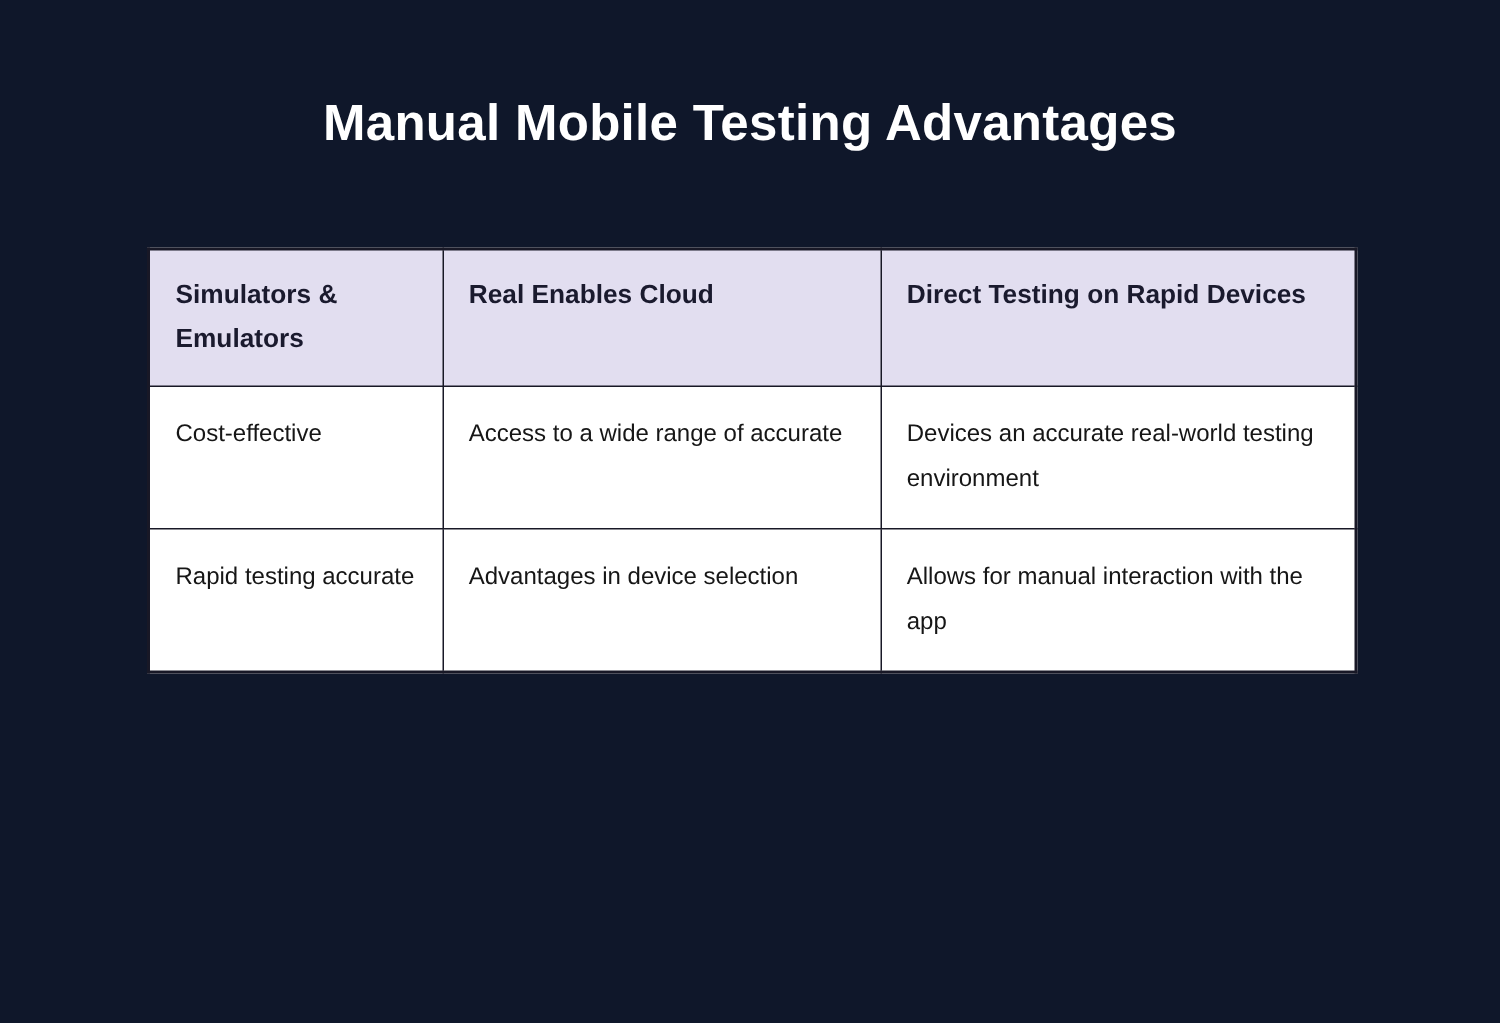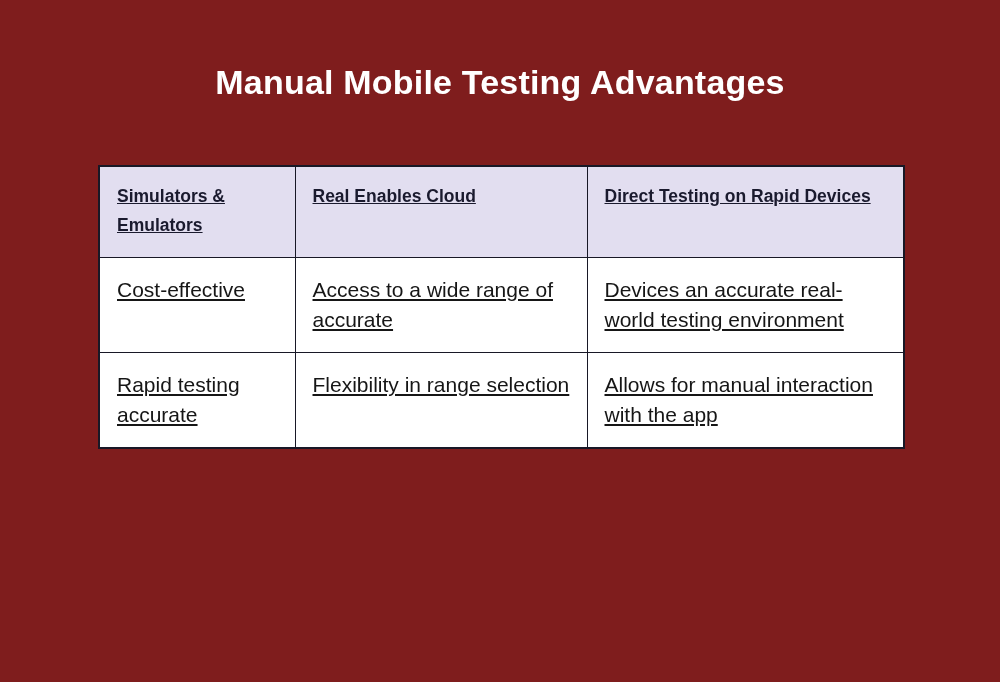--- a/index.html
+++ b/index.html
@@ -12,21 +12,21 @@
   body {
     background: #6b57a2;
     font-family: "Liberation Sans", sans-serif;
     overflow: hidden;
   }
 
   .slide {
     position: relative;
     width: 1000px;
     height: 682px;
-    background: #7f1d1d;
+    background: #0f172a;
   }
 
   .title {
     position: absolute;
     left: 0;
     top: 60px;
     width: 1000px;
     text-align: center;
     color: #ffffff;
     font-size: 34px;
@@ -53,37 +53,36 @@
   table.adv-table col.c1 { width: 196px; }
   table.adv-table col.c2 { width: 292px; }
   table.adv-table col.c3 { width: 317px; }
 
   table.adv-table th,
   table.adv-table td {
     border: 1px solid #181826;
     text-align: left;
     vertical-align: top;
     padding: 17px 16px 17px 17px;
-    text-decoration: underline;
   }
 
   table.adv-table thead th {
     background: #e2def0;
     color: #1a1a2e;
     font-size: 17.5px;
     font-weight: bold;
     line-height: 29px;
     height: 78px;
     padding-top: 15px;
   }
 
   table.adv-table tbody td {
     background: #ffffff;
     color: #161616;
-    font-size: 21px;
+    font-size: 16px;
     font-weight: normal;
     line-height: 30px;
   }
 
   table.adv-table tbody tr.r1 td { height: 82px; }
   table.adv-table tbody tr.r2 td { height: 82px; }
   table.adv-table tbody tr.r3 td { height: 82px; }
   table.adv-table tbody tr.r4 td { height: 112px; }
 </style>
 </head>
@@ -108,20 +107,20 @@
         </tr>
       </thead>
       <tbody>
         <tr class="r1">
           <td>Cost-effective</td>
           <td>Access to a wide range of accurate</td>
           <td>Devices an accurate real-world testing environment</td>
         </tr>
         <tr class="r3">
           <td>Rapid testing accurate</td>
-          <td>Flexibility in range selection</td>
+          <td>Advantages in device selection</td>
           <td>Allows for manual interaction with the app</td>
         </tr>
       </tbody>
     </table>
   </div>
 
 </div>
 
 </body></html>

